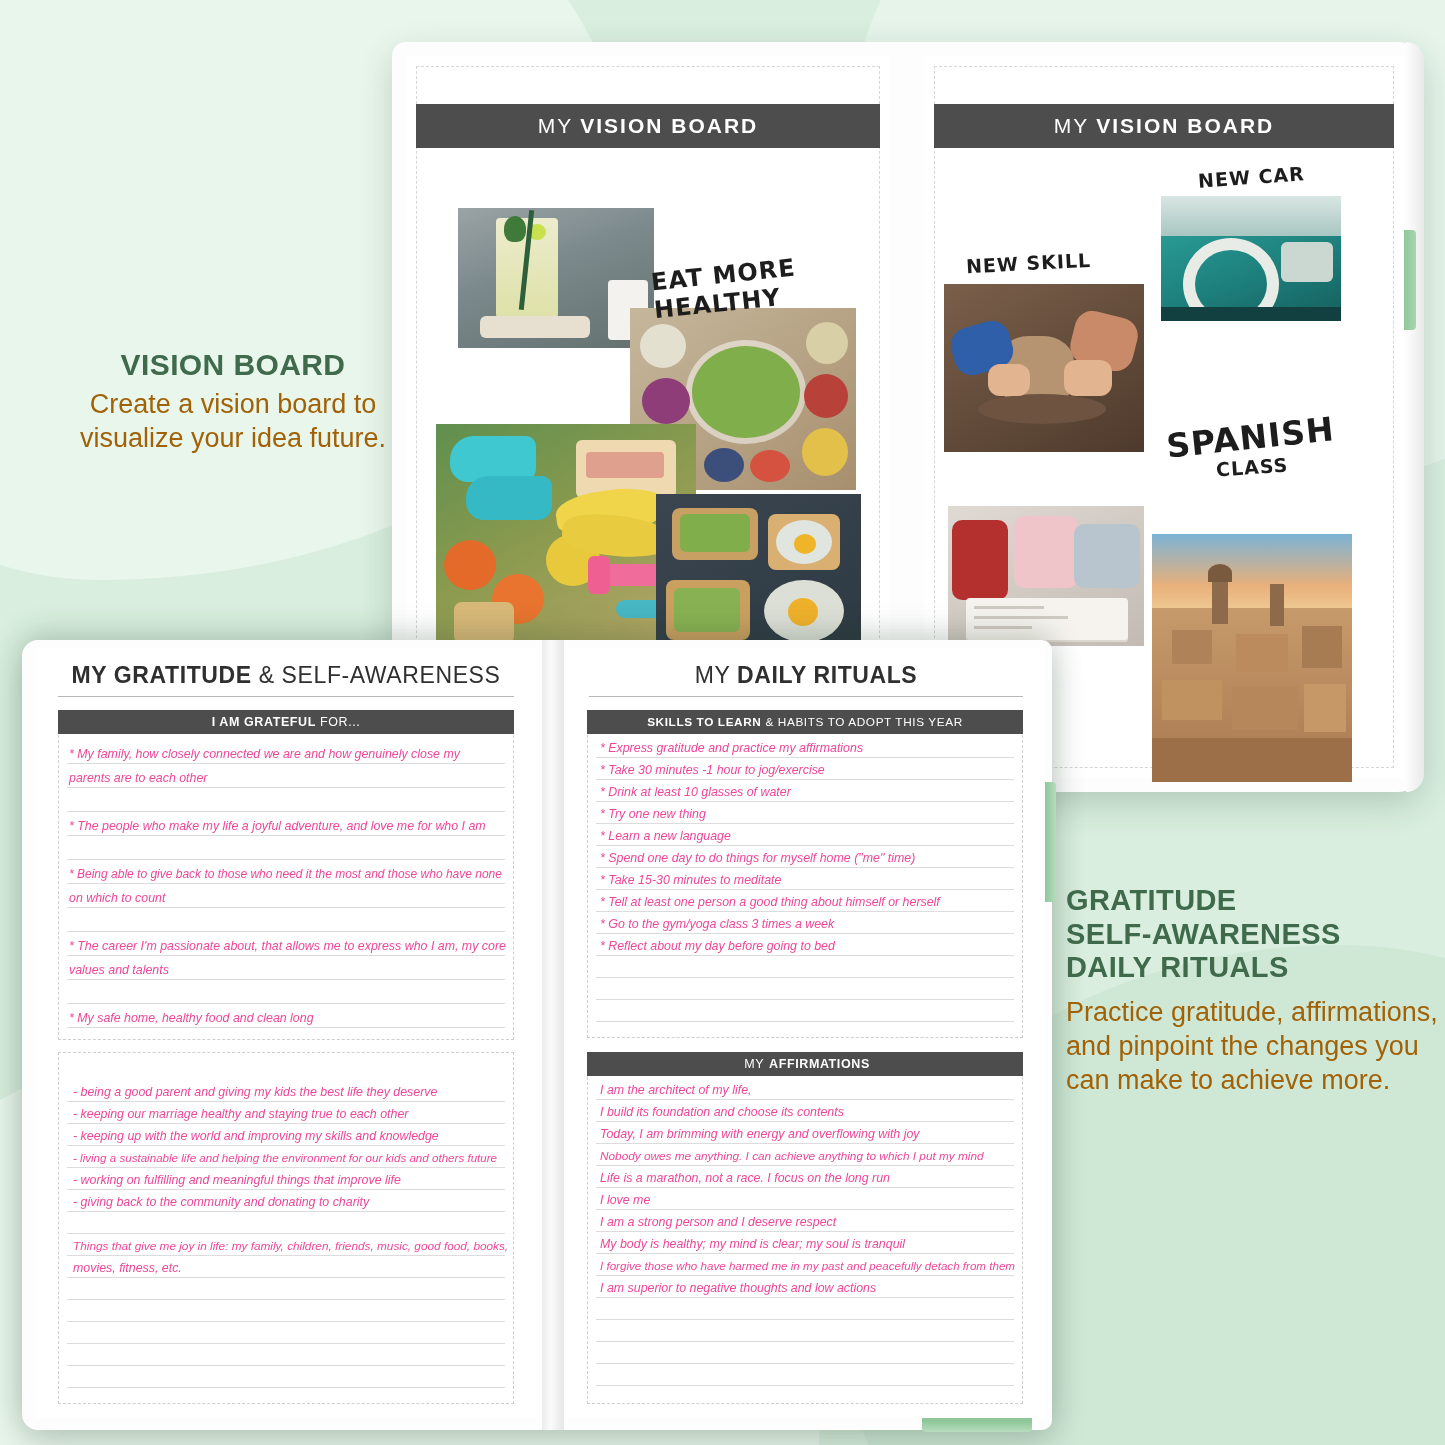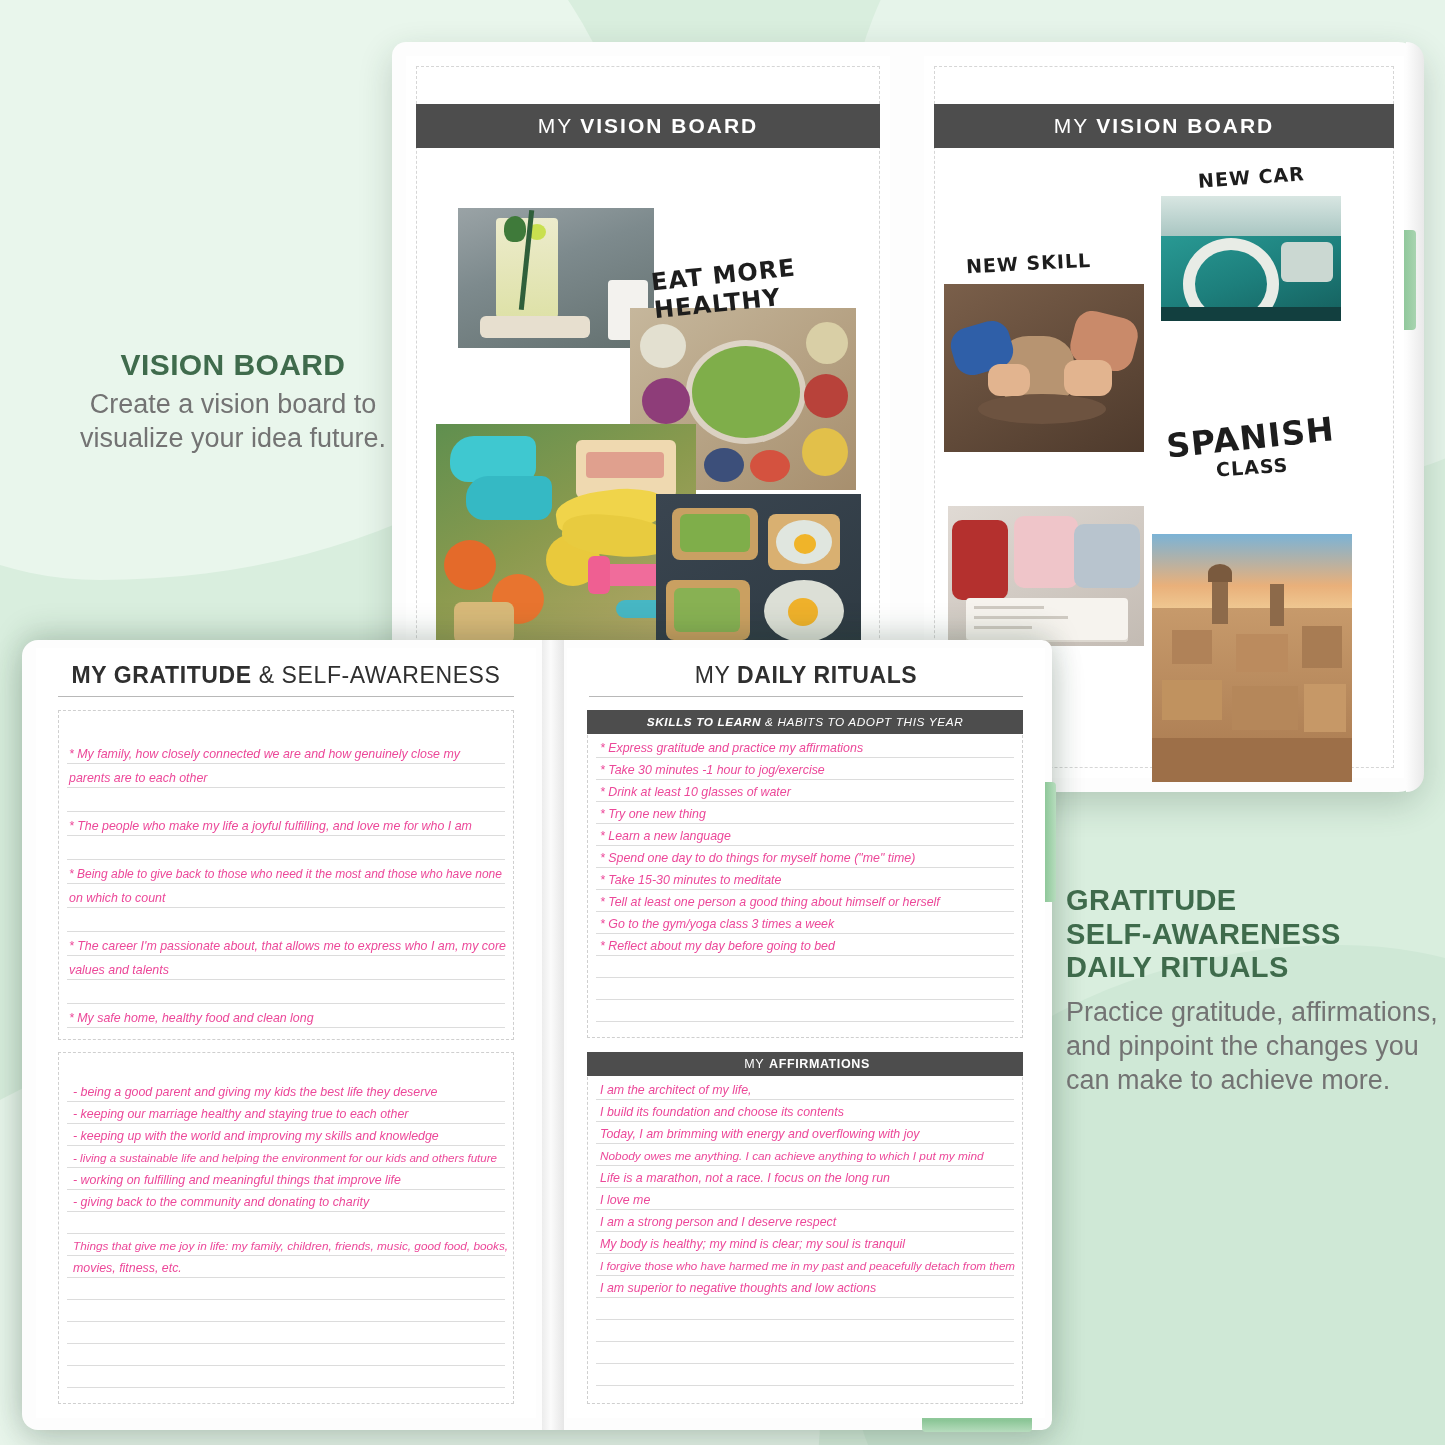--- a/index.html
+++ b/index.html
@@ -125,21 +125,21 @@
     font-style:italic;
   }
 
   
   .cap { position:absolute; }
   .cap h2 {
     margin:0 0 4px 0; font-size:30px; font-weight:700;
     color:#3f6b4c; letter-spacing:.4px; line-height:1.16;
   }
   .cap p {
-    margin:0; font-size:27px; color:#737373; line-height:1.26; font-weight:400;
+    margin:0; font-size:27px; color:#a16207; line-height:1.26; font-weight:400;
   }
   .cap-left  { left:68px;  top:348px; width:330px; text-align:center; }
   .cap-right { left:1066px; top:884px; width:372px; }
   .cap-right h2 { font-size:29px; }
 </style>
 </head>
 <body>
 
 <div class="bg-base"></div>
 <div class="blob-1"></div>
@@ -281,37 +281,41 @@
   <div class="elastic-bottom2"></div>
 
   <div class="gpage left">
     <div class="gtitle">
       <span class="b">MY GRATITUDE</span>
       <span class="n">&amp; SELF-AWARENESS</span>
     </div>
     <div class="gtitle-rule"></div>
 
     <div class="section-box" style="left:22px; top:62px; width:456px; height:330px;">
+      <div class="band" style="left:-1px; right:-1px; top:-1px;">
+        <span class="b">I AM GRATEFUL</span>
+        <span class="n">FOR...</span>
+      </div>
       <div class="lines">
         <div class="hline" style="top:52px"></div>
           <div class="hline" style="top:76px"></div>
         <div class="hline" style="top:100px"></div>
           <div class="hline" style="top:124px"></div>
         <div class="hline" style="top:148px"></div>
           <div class="hline" style="top:172px"></div>
         <div class="hline" style="top:196px"></div>
           <div class="hline" style="top:220px"></div>
         <div class="hline" style="top:244px"></div>
           <div class="hline" style="top:268px"></div>
         <div class="hline" style="top:292px"></div>
           <div class="hline" style="top:316px"></div>
       </div>
       <div class="hand" style="left:10px; top:36px;">* My family, how closely connected we are and how genuinely close my</div>
       <div class="hand" style="left:10px; top:60px;">parents are to each other</div>
-      <div class="hand" style="left:10px; top:108px;">* The people who make my life a joyful fulfilling, and love me for who I am</div>
+      <div class="hand" style="left:10px; top:108px;">* The people who make my life a joyful adventure, and love me for who I am</div>
       <div class="hand" style="left:10px; top:156px; font-size:12px;">* Being able to give back to those who need it the most and those who have none</div>
       <div class="hand" style="left:10px; top:180px;">on which to count</div>
       <div class="hand" style="left:10px; top:228px;">* The career I'm passionate about, that allows me to express who I am, my core</div>
       <div class="hand" style="left:10px; top:252px;">values and talents</div>
       <div class="hand" style="left:10px; top:300px;">* My safe home, healthy food and clean long</div>
     </div>
 
     <div class="section-box" style="left:22px; top:404px; width:456px; height:352px;">
       <div class="lines">
         <div class="hline" style="top:48px"></div>
@@ -341,21 +345,21 @@
   </div>
 
   <div class="gpage right">
     <div class="gtitle">
       <span class="n">MY</span>
       <span class="b">DAILY RITUALS</span>
     </div>
     <div class="gtitle-rule"></div>
 
     <div class="section-box" style="left:20px; top:62px; width:436px; height:328px;">
-      <div class="band" style="left:-1px; right:-1px; top:-1px; font-size:11.8px;font-style:italic;">
+      <div class="band" style="left:-1px; right:-1px; top:-1px; font-size:11.8px;">
         <span class="b">SKILLS TO LEARN</span>
         <span class="n">&amp; HABITS TO ADOPT THIS YEAR</span>
       </div>
       <div class="lines">
         <div class="hline" style="top:46px"></div>
           <div class="hline" style="top:68px"></div>
         <div class="hline" style="top:90px"></div>
           <div class="hline" style="top:112px"></div>
         <div class="hline" style="top:134px"></div>
           <div class="hline" style="top:156px"></div>

